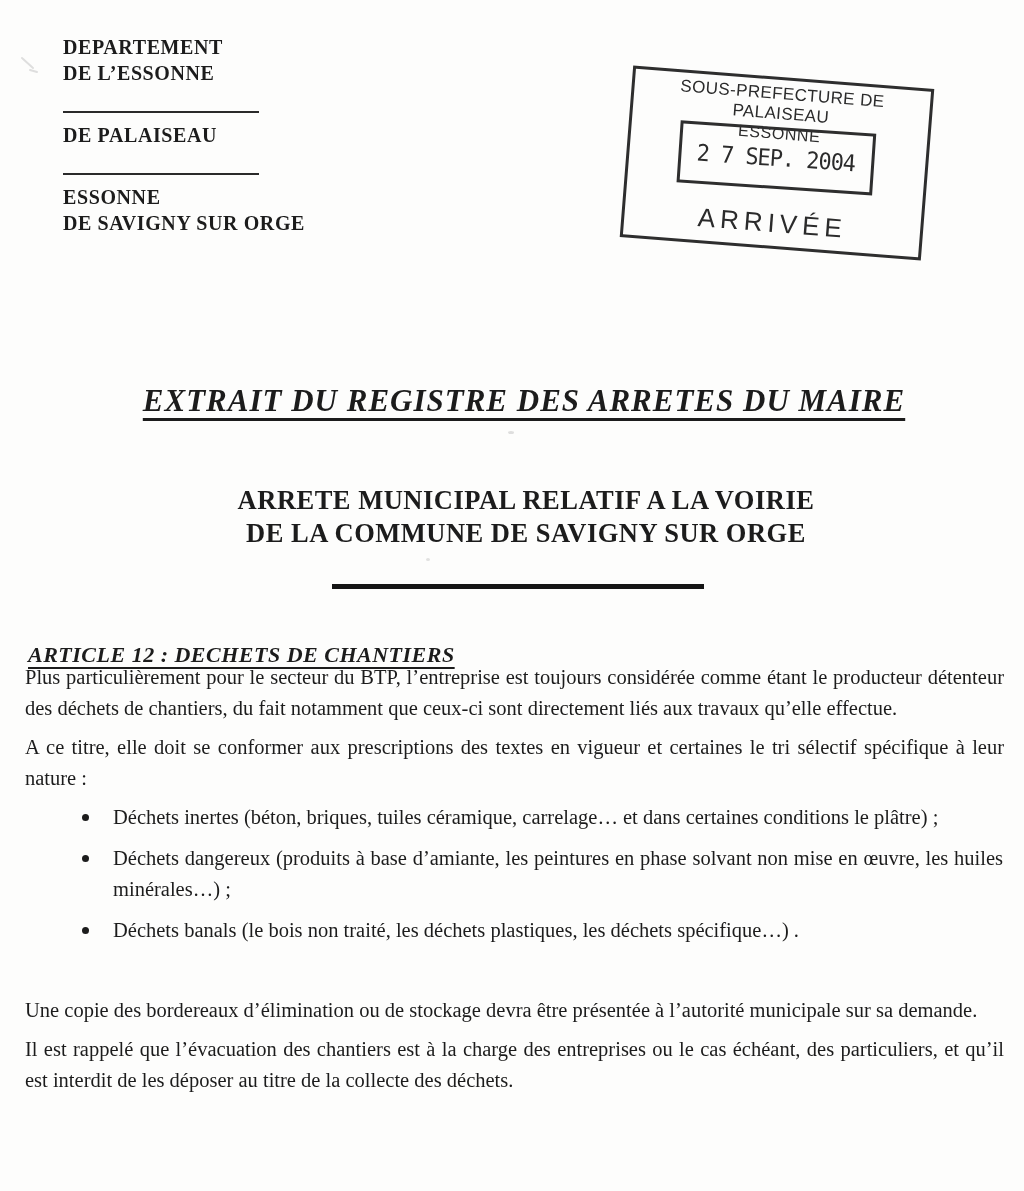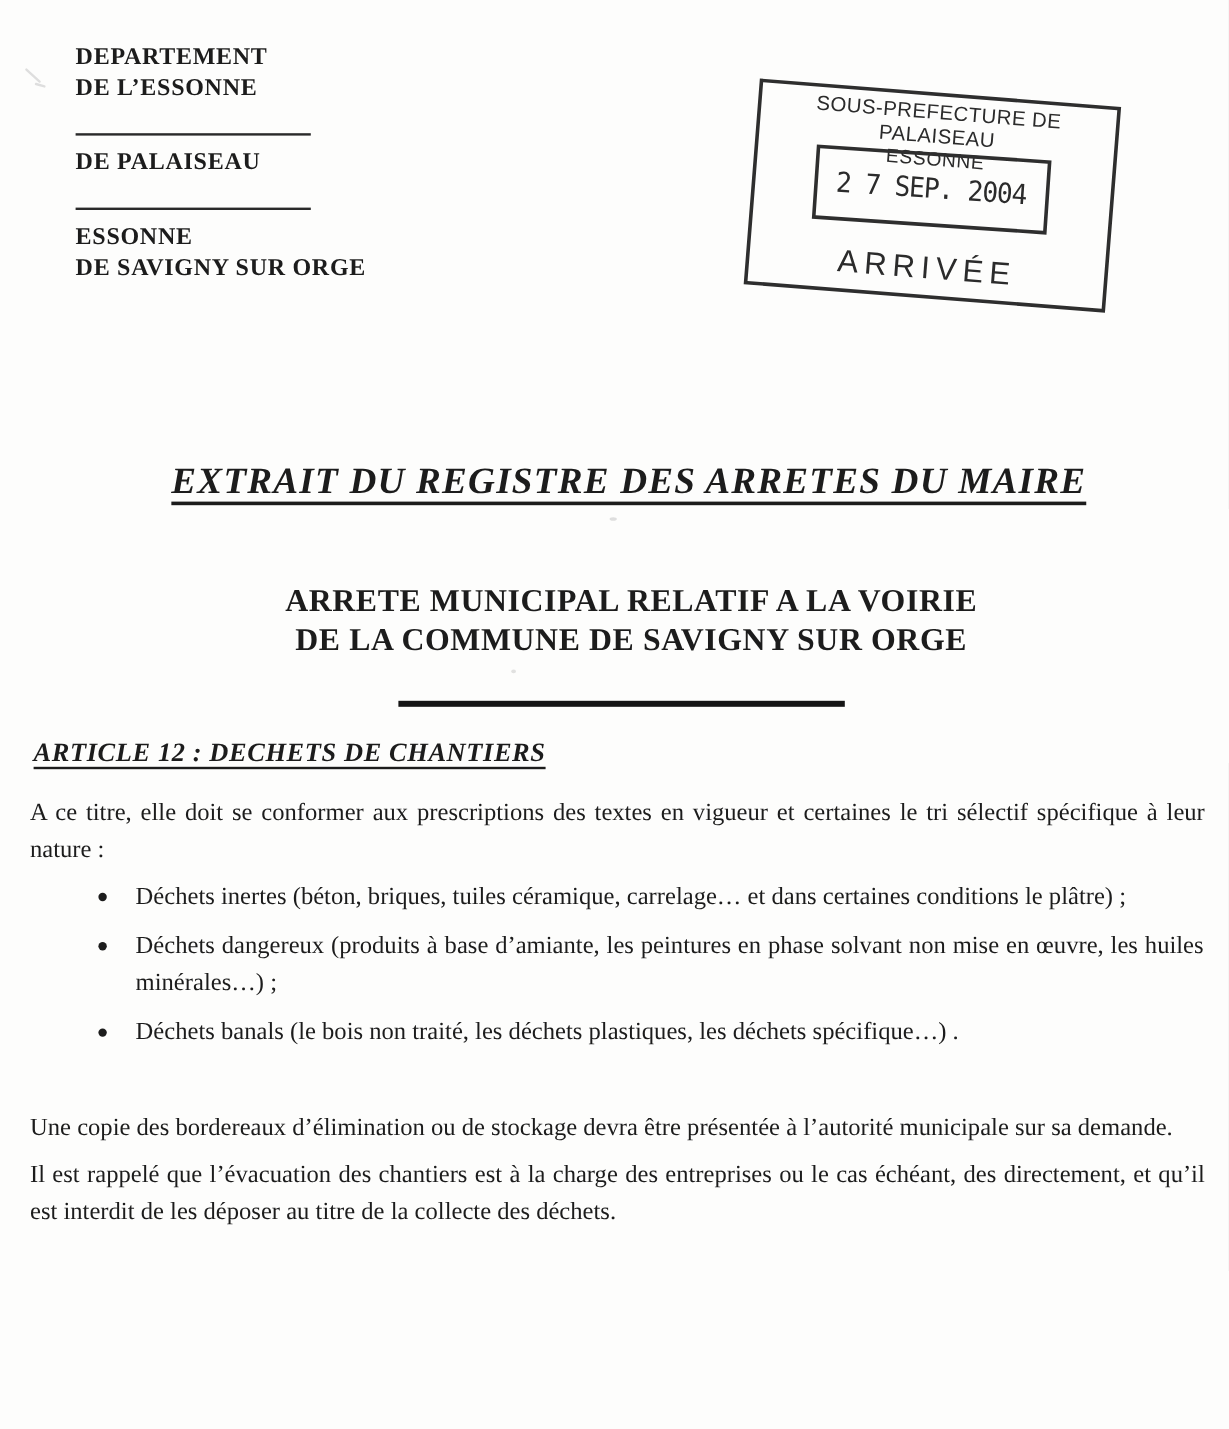--- a/index.html
+++ b/index.html
@@ -84,21 +84,21 @@
     letter-spacing:.5px;
     transform:translateX(14px);
   }
   .thick-rule{
     position:absolute;top:584px;left:332px;
     width:372px;height:5px;background:#151515;border:none;margin:0;
   }
 
   
   .article-heading{
-    position:absolute;top:596px;left:28px;
+    position:absolute;top:624px;left:28px;
     font-size:22px;font-weight:bold;font-style:italic;
     letter-spacing:.5px;
   }
   .article-heading span{
     text-decoration:underline;
     text-decoration-thickness:2px;
     text-underline-offset:5px;
   }
   .content{
     position:absolute;top:662px;left:25px;width:979px;
@@ -154,32 +154,33 @@
   <div class="doc-subtitle">
     <span class="admin-line">ARRETE MUNICIPAL RELATIF A LA VOIRIE</span>
     <span class="admin-line">DE LA COMMUNE DE SAVIGNY SUR ORGE</span>
   </div>
 
   <hr class="thick-rule">
 
   <h2 class="article-heading"><span>ARTICLE 12 : DECHETS DE CHANTIERS</span></h2>
 
   <div class="content">
+    <p>Plus particulièrement pour le secteur du BTP, l’entreprise est toujours considérée comme étant le producteur détenteur des déchets de chantiers, du fait notamment que ceux-ci sont directement liés aux travaux qu’elle effectue.</p>
     <p>A ce titre, elle doit se conformer aux prescriptions des textes en vigueur et certaines le tri sélectif spécifique à leur nature :</p>
     <ul class="dash-list">
       <li>
         <span class="bullet-dot"></span>
         <span>Déchets inertes (béton, briques, tuiles céramique, carrelage… et dans certaines conditions le plâtre) ;</span>
       </li>
       <li>
         <span class="bullet-dot"></span>
         <span>Déchets dangereux (produits à base d’amiante, les peintures en phase solvant non mise en œuvre, les huiles minérales…) ;</span>
       </li>
       <li>
         <span class="bullet-dot"></span>
         <span>Déchets banals (le bois non traité, les déchets plastiques, les déchets spécifique…) .</span>
       </li>
     </ul>
     <p class="spaced">Une copie des bordereaux d’élimination ou de stockage devra être présentée à l’autorité municipale sur sa demande.</p>
-    <p>Il est rappelé que l’évacuation des chantiers est à la charge des entreprises ou le cas échéant, des directement, et qu’il est interdit de les déposer au titre de la collecte des déchets.</p>
+    <p>Il est rappelé que l’évacuation des chantiers est à la charge des entreprises ou le cas échéant, des particuliers, et qu’il est interdit de les déposer au titre de la collecte des déchets.</p>
   </div>
 
 </div>
 
 </body></html>

